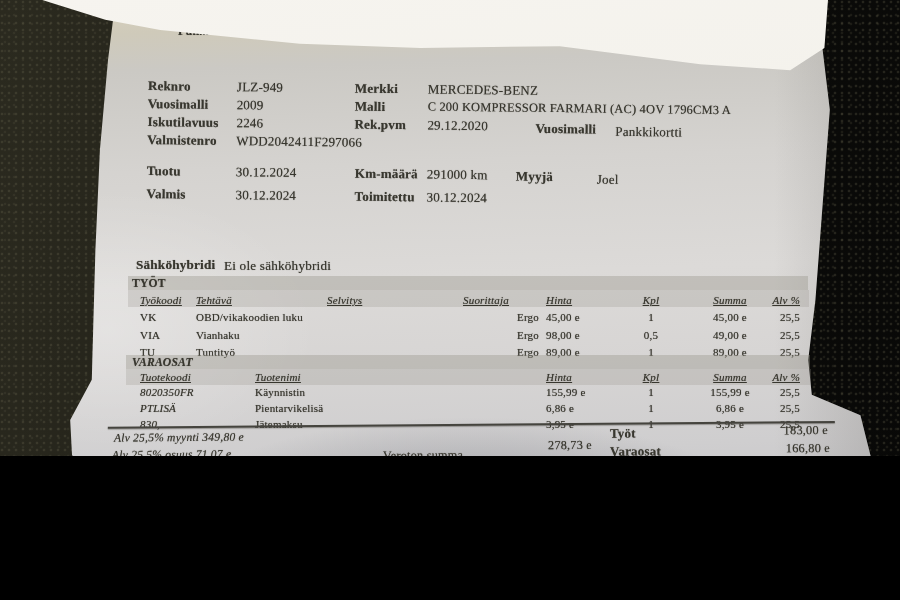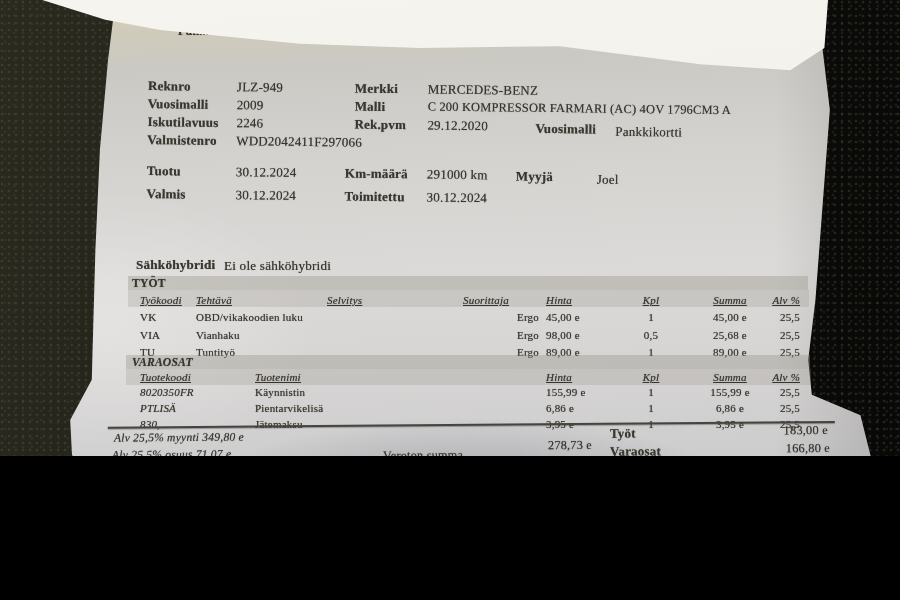--- a/index.html
+++ b/index.html
@@ -47,21 +47,21 @@
   .mid-block{left:0;top:0;width:900px;height:450px;}
   .bot-block{left:0;top:0;width:900px;height:600px;transform:rotate(-0.45deg);transform-origin:450px 450px;}
 
   
   .r1{top:78px;} .r2{top:96px;} .r3{top:114px;} .r4{top:132px;}
   .cl{left:148px;} .cv{left:237px;} .cm{left:355px;} .cmv{left:428px;}
   .pay-l{left:536px;top:116px;} .pay-v{left:616px;top:118px;}
   .malli-v{font-size:12.4px;}
 
   .v1{top:163px;} .v2{top:186px;}
-  .vk-l{left:346px;} .vk-v{left:428px;}
+  .vk-l{left:356px;} .vk-v{left:428px;}
   .myyja-l{left:517px;top:164px;} .myyja-v{left:598px;top:166px;}
 
   .hyb-l{left:136px;top:257px;font-size:13.2px;}
   .hyb-v{left:224px;top:258px;font-size:13.2px;}
 
   
   .band{background:rgba(150,146,137,0.38);}
   .band-tyot{left:128px;top:276px;width:680px;height:14px;}
   .band-whead{left:128px;top:290px;width:681px;height:17px;background:rgba(152,148,139,0.26);}
   .band-varaosat{left:126px;top:355px;width:684px;height:14px;}
@@ -159,21 +159,21 @@
       <span class="fs11 x-hinta wr1">45,00 e</span>
       <span class="fs11 x-kpl wr1">1</span>
       <span class="fs11 x-summa wr1">45,00 e</span>
       <span class="fs11 x-alv wr1">25,5</span>
 
       <span class="fs11 x-code wr2">VIA</span>
       <span class="fs11 x-task wr2">Vianhaku</span>
       <span class="fs11 x-perf wr2">Ergo</span>
       <span class="fs11 x-hinta wr2">98,00 e</span>
       <span class="fs11 x-kpl wr2">0,5</span>
-      <span class="fs11 x-summa wr2">25,68 e</span>
+      <span class="fs11 x-summa wr2">49,00 e</span>
       <span class="fs11 x-alv wr2">25,5</span>
 
       <span class="fs11 x-code wr3">TU</span>
       <span class="fs11 x-task wr3">Tuntityö</span>
       <span class="fs11 x-perf wr3">Ergo</span>
       <span class="fs11 x-hinta wr3">89,00 e</span>
       <span class="fs11 x-kpl wr3">1</span>
       <span class="fs11 x-summa wr3">89,00 e</span>
       <span class="fs11 x-alv wr3">25,5</span>
 

